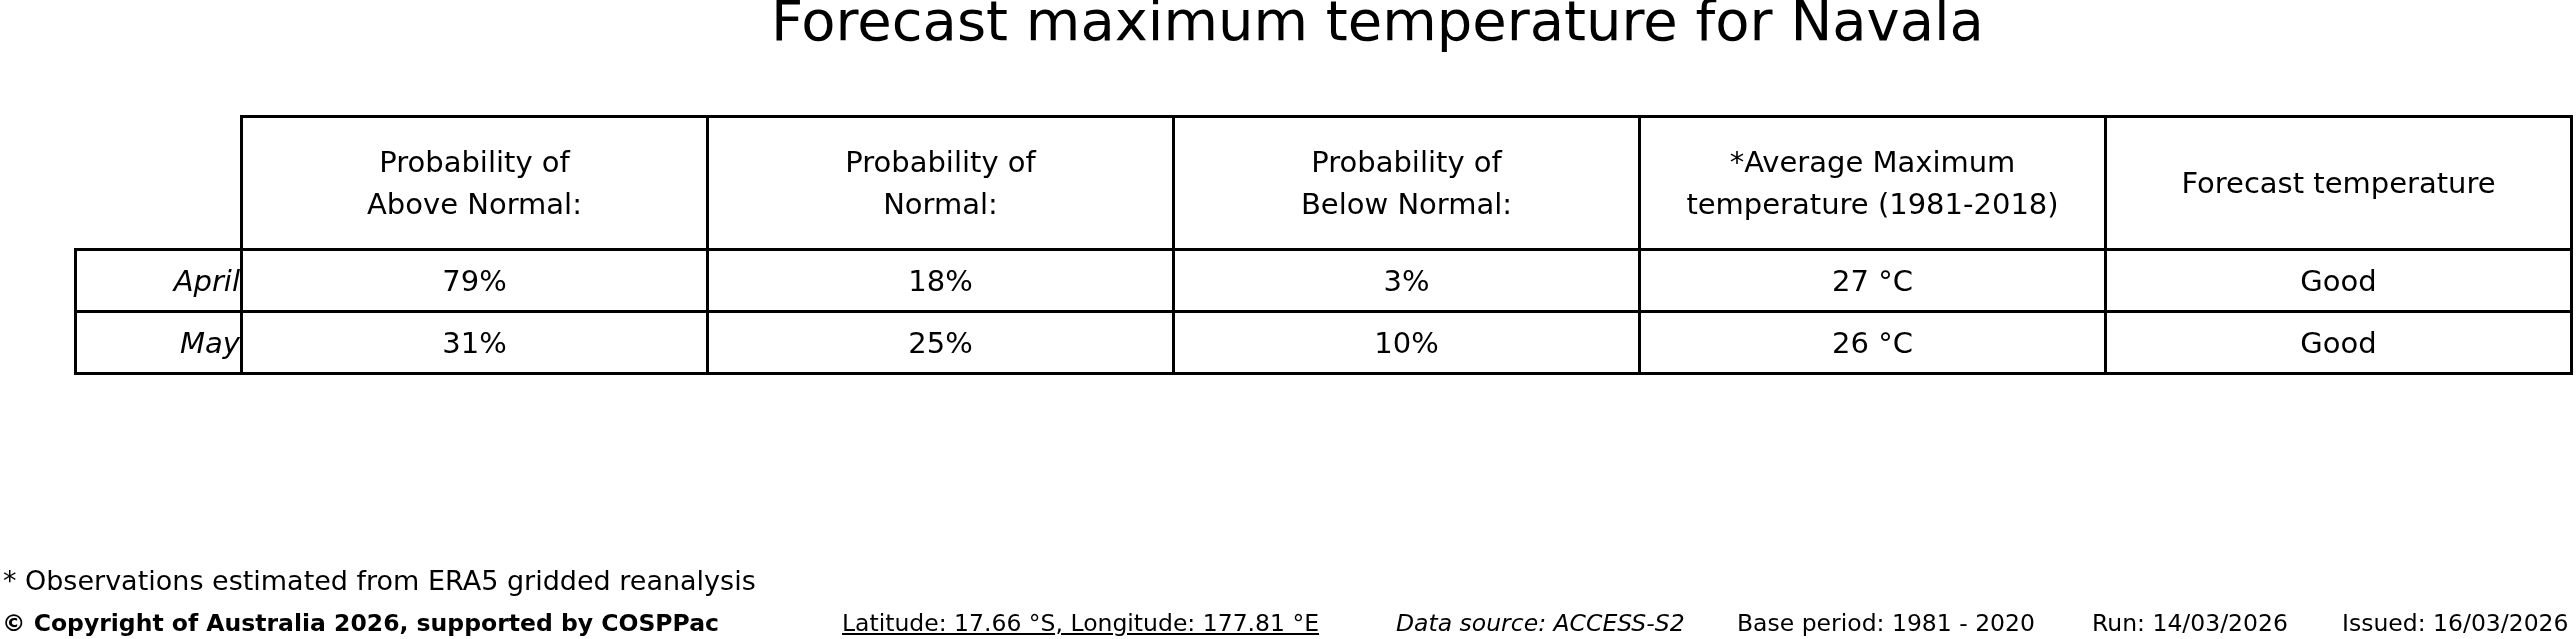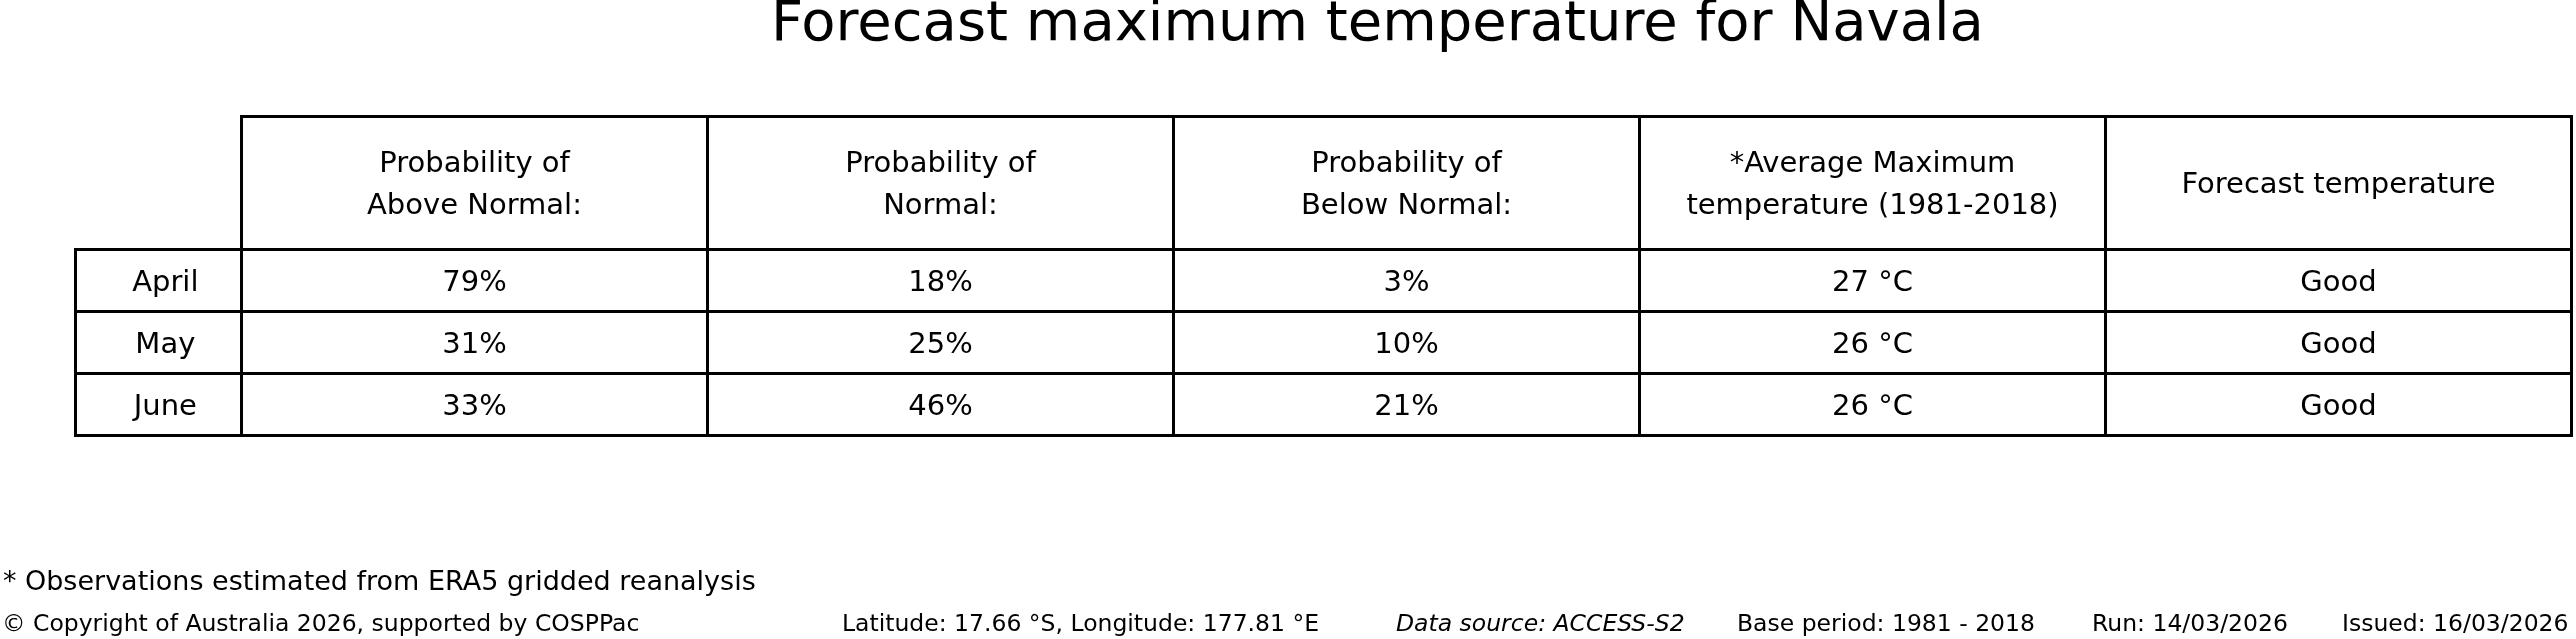--- a/index.html
+++ b/index.html
@@ -53,40 +53,41 @@
   .forecast-table tbody tr { height: 62px; }
   .forecast-table th {
     white-space: pre-line;
     line-height: 1.45;
   }
   .forecast-table td.corner-cell {
     border: none;
     background: transparent;
   }
   .forecast-table td.month-cell {
-    text-align: center;
+    text-align: right;
     padding-left: 13.7px;
+    font-style: italic;
   }
   .footnote {
     position: absolute;
     left: 2.9px;
     top: 565px;
     font-size: 27px;
     line-height: 1.15;
     white-space: nowrap;
   }
   .footer-item {
     position: absolute;
     top: 610px;
     font-size: 23.5px;
     line-height: 1.15;
     white-space: nowrap;
   }
-  .f-copyright   { left: 2px; }
-  .f-location    { left: 842px; }
+  .f-copyright   { left: 2px; font-weight: bold; }
+  .f-location    { left: 842px; text-decoration: underline; }
   .f-datasource  { left: 1396px; font-style: italic; }
   .f-baseperiod  { left: 1737px; }
   .f-run         { left: 2092px; }
   .f-issued      { left: 2342px; }
 </style>
 </head>
 <body>
 
 <h1 class="page-title">Forecast maximum temperature for Navala</h1>
 
@@ -123,32 +124,24 @@
       <td>Good</td>
     </tr>
     <tr>
       <td class="month-cell">May</td>
       <td>31%</td>
       <td>25%</td>
       <td>10%</td>
       <td>26 °C</td>
       <td>Good</td>
     </tr>
-    <tr>
-      <td class="month-cell">June</td>
-      <td>33%</td>
-      <td>46%</td>
-      <td>21%</td>
-      <td>26 °C</td>
-      <td>Good</td>
-    </tr>
   </tbody>
 </table>
 
 <div class="footnote">* Observations estimated from ERA5 gridded reanalysis</div>
 
 <div class="footer-item f-copyright">© Copyright of Australia 2026, supported by COSPPac</div>
 <div class="footer-item f-location">Latitude: 17.66 °S, Longitude: 177.81 °E</div>
 <div class="footer-item f-datasource">Data source: ACCESS-S2</div>
-<div class="footer-item f-baseperiod">Base period: 1981 - 2018</div>
+<div class="footer-item f-baseperiod">Base period: 1981 - 2020</div>
 <div class="footer-item f-run">Run: 14/03/2026</div>
 <div class="footer-item f-issued">Issued: 16/03/2026</div>
 
 
 </body></html>

